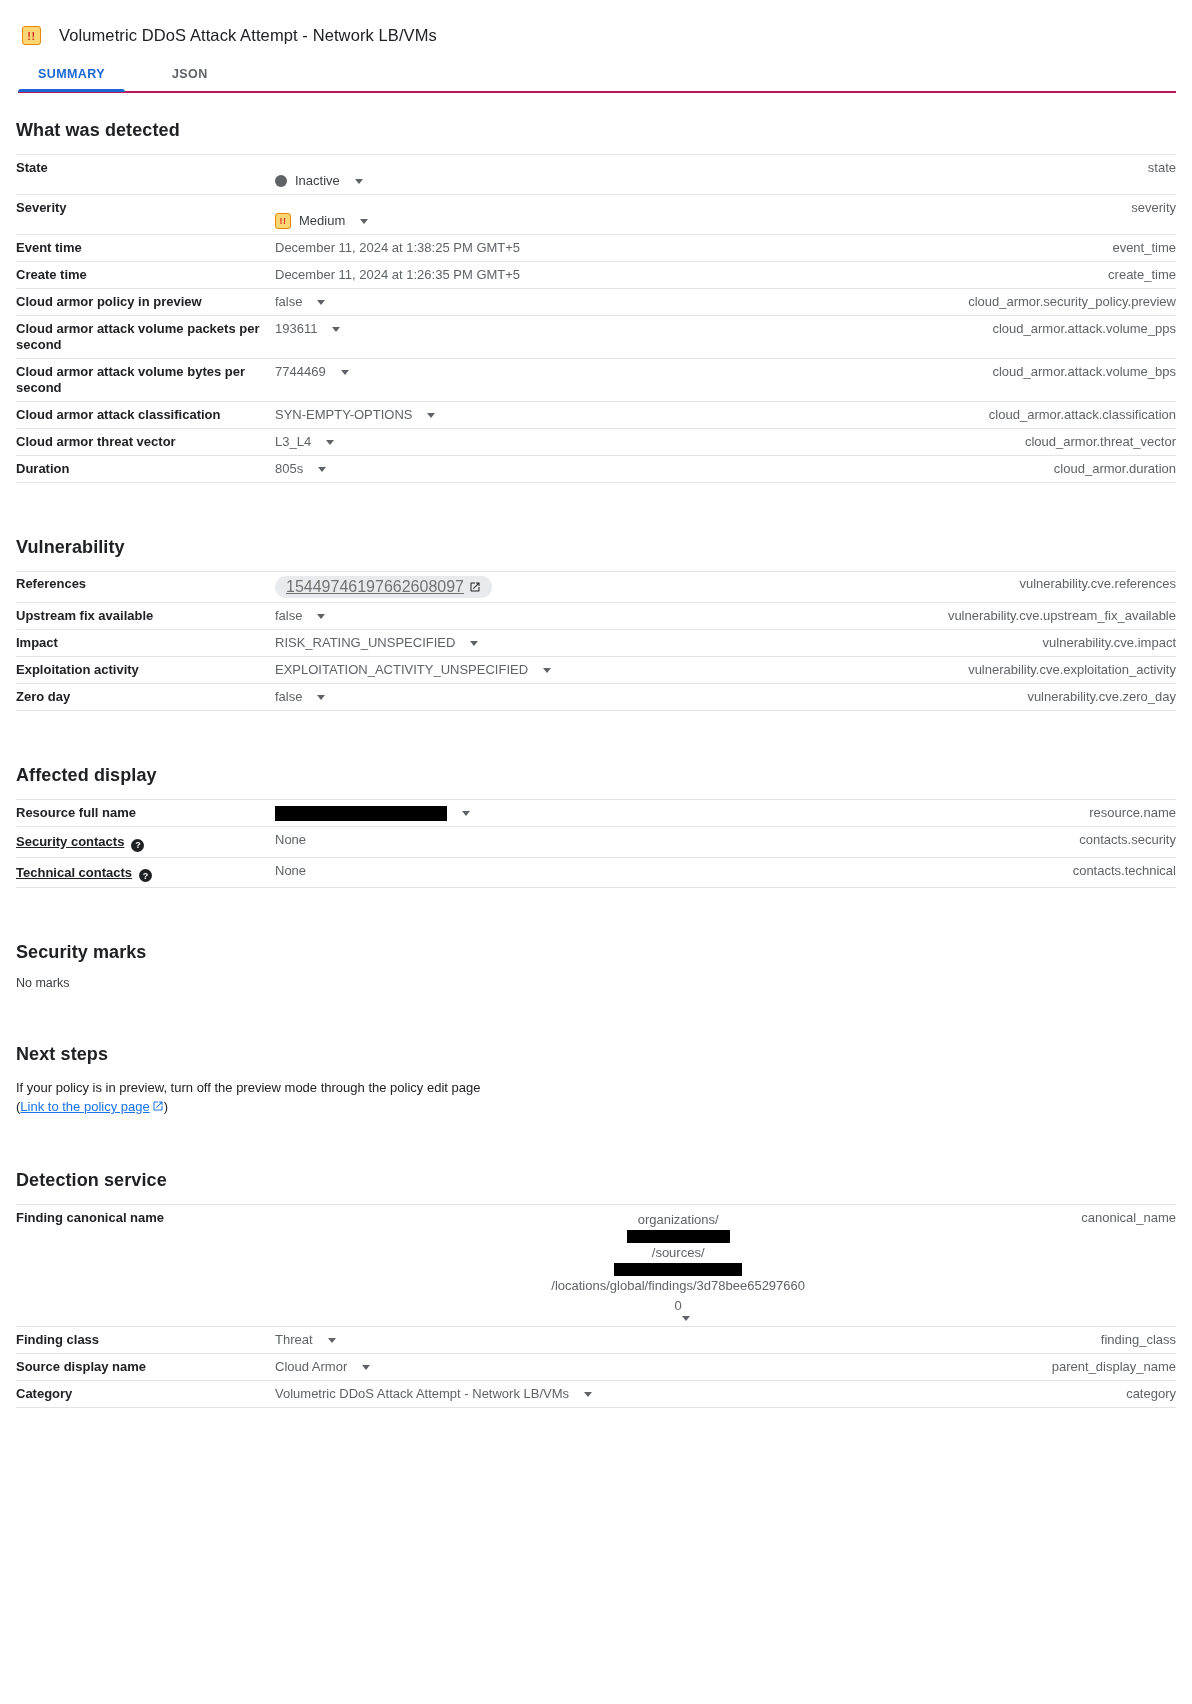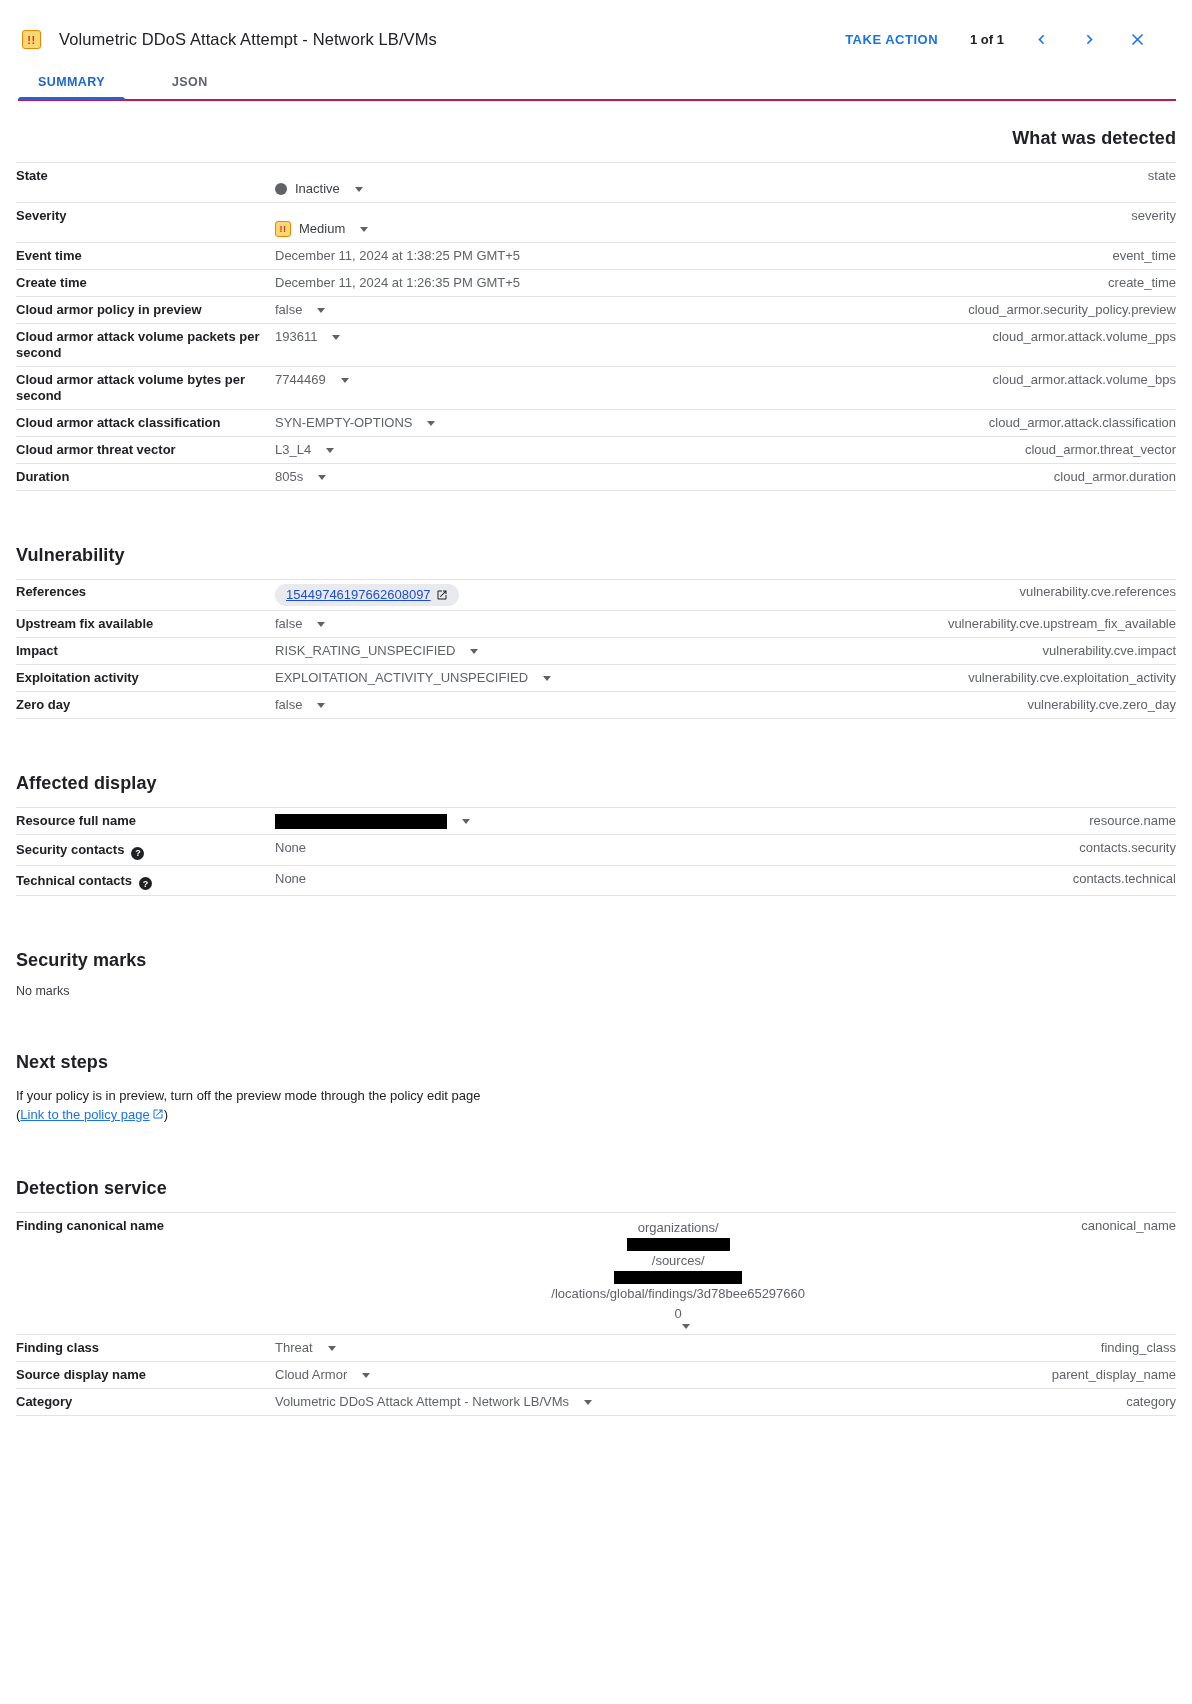--- a/index.html
+++ b/index.html
@@ -62,31 +62,31 @@
   .tab.active::after {
     content: ""; position: absolute; left: 0; right: 0; bottom: -1px;
     height: 3px; background: var(--color-tab-active, #1967d2); border-radius: 3px 3px 0 0;
   }
   
   main { padding: 0 16px; }
   h2.section-title {
     font-size: 18px; font-weight: 700; color: #202124;
     margin: 54px 0 13px 0; letter-spacing: 0.1px;
   }
-  h2.section-title.first { margin-top: 27px; text-align: right; }
+  h2.section-title.first { margin-top: 27px; }
   .rows { border-bottom: 1px solid #e3e3e3; }
   .row {
     display: grid;
     grid-template-columns: 259px minmax(0,1fr) auto;
     align-items: start;
     border-top: 1px solid #e3e3e3;
     padding: 5px 0;
   }
   .label { font-size: 13px; font-weight: 700; color: #202124; line-height: 16px; padding-right: 14px; display: inline; }
-  .label-wrap { padding-right: 14px; }
+  .label-wrap { padding-right: 14px; text-decoration: underline; }
   .label-wrap .label { padding-right: 0; }
   .value {
     font-size: 13px; color: #5f6368; line-height: 16px;
     display: flex; align-items: center; min-height: 16px;
   }
   .value.dark { color: #3c4043; margin-top: 13px; }
   .field {
     font-size: 13px; color: #5f6368; line-height: 16px;
     justify-self: end; text-align: right; white-space: nowrap;
   }
@@ -105,21 +105,21 @@
     display: inline-flex; align-items: center; justify-content: center;
     width: 13px; height: 13px; border-radius: 50%;
     background: #202124; color: #fff; font-size: 9px; font-weight: 700;
     margin-left: 7px; vertical-align: -2px;
   }
   .chip {
     display: inline-flex; align-items: center; gap: 5px;
     background: #e9eaee; border-radius: 12px; padding: 3px 11px;
     color: #202124; cursor: pointer; text-decoration: none;
   }
-  .chip .chip-text { text-decoration: underline; font-size: 13px; color: #1d4ed8; }
+  .chip .chip-text { text-decoration: underline; font-size: 16px; color: #737373; }
   .chip svg { width: 12px; height: 12px; fill: #202124; }
   .redact { display: inline-block; background: #000; vertical-align: middle; }
   .redact.resource { width: 172px; height: 15px; }
   .redact.inline1 { width: 103px; height: 13px; }
   .redact.inline2 { width: 128px; height: 13px; }
   .value-multiline { display: block; }
   .value-multiline .vline { display: flex; align-items: center; white-space: nowrap; line-height: 20px; flex-direction: column; }
   
   .marks-body { font-size: 12.5px; color: #3c4043; margin-top: 9px; }
   .next-steps-text {
@@ -130,39 +130,20 @@
   .next-steps-text .link-icon svg { width: 12px; height: 12px; fill: var(--color-accent, #1a73e8); vertical-align: -1px; margin-left: 2px; }
 </style>
 </head>
 <body>
 
 <header class="topbar">
   <span class="sev-icon lg">
       <span>!!</span>
     </span>
   <h1>Volumetric DDoS Attack Attempt - Network LB/VMs</h1>
-  <div class="topbar-actions">
-    <button class="take-action">TAKE ACTION</button>
-    <span class="pagination">1 of 1</span>
-    <button class="icon-btn" style="margin-left:0;">
-      <svg viewBox="0 0 24 24">
-          <path d="M15.41 7.41 14 6l-6 6 6 6 1.41-1.41L10.83 12z"></path>
-        </svg>
-    </button>
-    <button class="icon-btn">
-      <svg viewBox="0 0 24 24">
-          <path d="m8.59 16.59 1.41 1.41 6-6-6-6-1.41 1.41L13.17 12z"></path>
-        </svg>
-    </button>
-    <button class="icon-btn">
-      <svg viewBox="0 0 24 24">
-          <path d="M19 6.41 17.59 5 12 10.59 6.41 5 5 6.41 10.59 12 5 17.59 6.41 19 12 13.41 17.59 19 19 17.59 13.41 12z"></path>
-        </svg>
-    </button>
-  </div>
 </header>
 
 <nav class="tabs">
   <div class="tab active">SUMMARY</div>
   <div class="tab">JSON</div>
 </nav>
 
 <main>
 
   <section>

